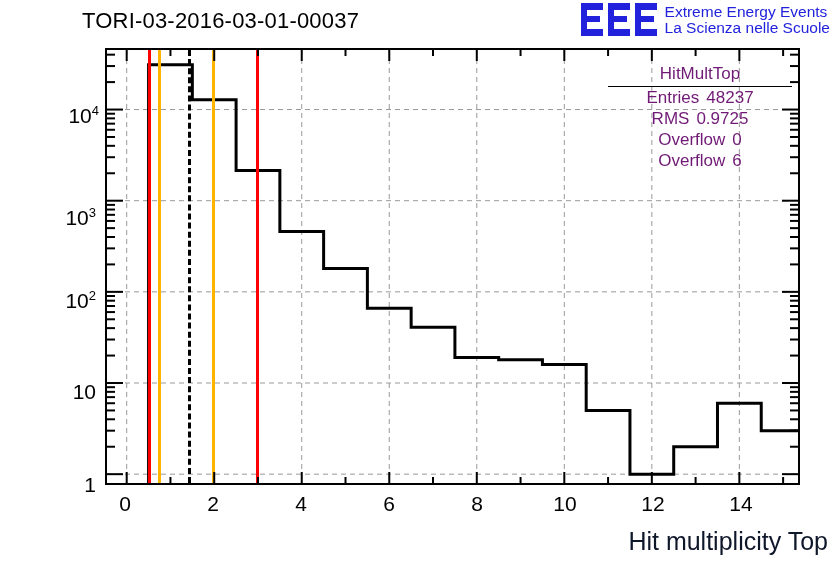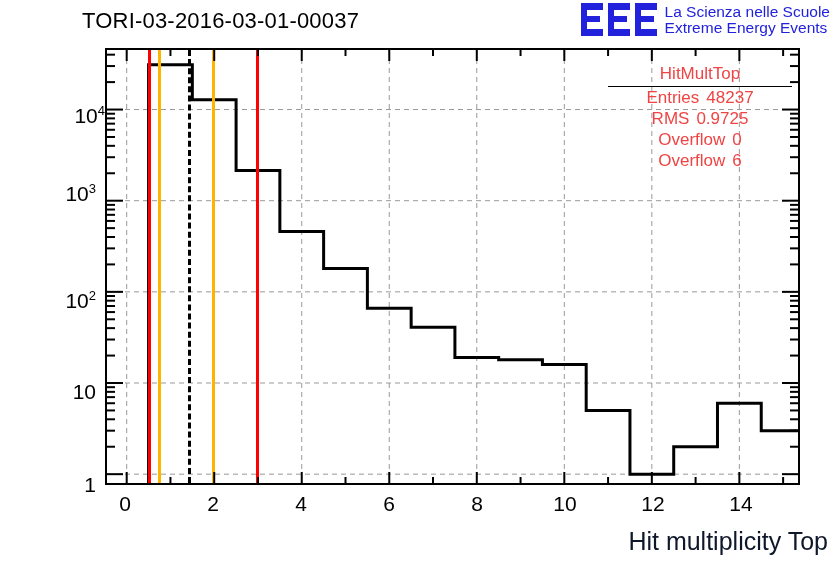--- a/index.html
+++ b/index.html
@@ -28,21 +28,21 @@
   .vline{position:absolute;top:0;bottom:0;width:3px;}
   .hist-svg{position:absolute;left:0;top:0;}
 
   
   .ylab{position:absolute;right:0;transform:translateY(-50%);font-size:21px;color:#000;text-align:right;white-space:nowrap;}
   .ylab sup{font-size:13px;vertical-align:super;}
   .xlab{position:absolute;top:492px;transform:translateX(-50%);font-size:21px;color:#000;}
   .axis-title{position:absolute;right:8px;top:527px;font-size:25px;color:#0f172a;white-space:nowrap;}
 
   
-  #stats{position:absolute;left:608px;top:64px;width:184px;font-size:17px;color:#ef4444;background:transparent;}
+  #stats{position:absolute;left:608px;top:64px;width:184px;font-size:17px;color:#701a75;background:transparent;}
   #stats .sb-title{text-align:center;padding-bottom:2px;border-bottom:1.5px solid #000;}
   #stats .sb-row{display:flex;justify-content:center;padding-top:1px;}
   #stats .sb-row .k{text-align:left;}
   #stats .sb-row .v{text-align:right;margin-left:7px;}
   .ytick-wrap,.xtick-wrap{position:absolute;left:0;top:0;}
 </style>
 </head>
 <body>
 
 <div id="root">
@@ -64,28 +64,28 @@
           <i class="h3"></i>
         </div>
       <div class="logo-e" style="left:54px">
           <i class="v"></i>
           <i class="h1"></i>
           <i class="h2"></i>
           <i class="h3"></i>
         </div>
     </div>
     <div class="logo-text">
+      <span>Extreme Energy Events</span>
       <span>La Scienza nelle Scuole</span>
-      <span>Extreme Energy Events</span>
     </div>
   </div>
 
   <div class="ytick-wrap">
-    <div class="ylab" style="top:115px;width:96px;left:9px;">10<sup>4</sup></div>
-    <div class="ylab" style="top:193px;width:96px;left:0;">10<sup>3</sup></div>
+    <div class="ylab" style="top:115px;width:96px;left:3px;">10<sup>4</sup></div>
+    <div class="ylab" style="top:217px;width:96px;left:0;">10<sup>3</sup></div>
     <div class="ylab" style="top:300px;width:96px;left:0;">10<sup>2</sup></div>
     <div class="ylab" style="top:392px;width:96px;left:0;">10</div>
     <div class="ylab" style="top:485px;width:96px;left:0;">1</div>
   </div>
 
   <div class="xtick-wrap">
     <div class="xlab" style="left:125px">0</div>
     <div class="xlab" style="left:213px">2</div>
     <div class="xlab" style="left:301px">4</div>
     <div class="xlab" style="left:389px">6</div>

